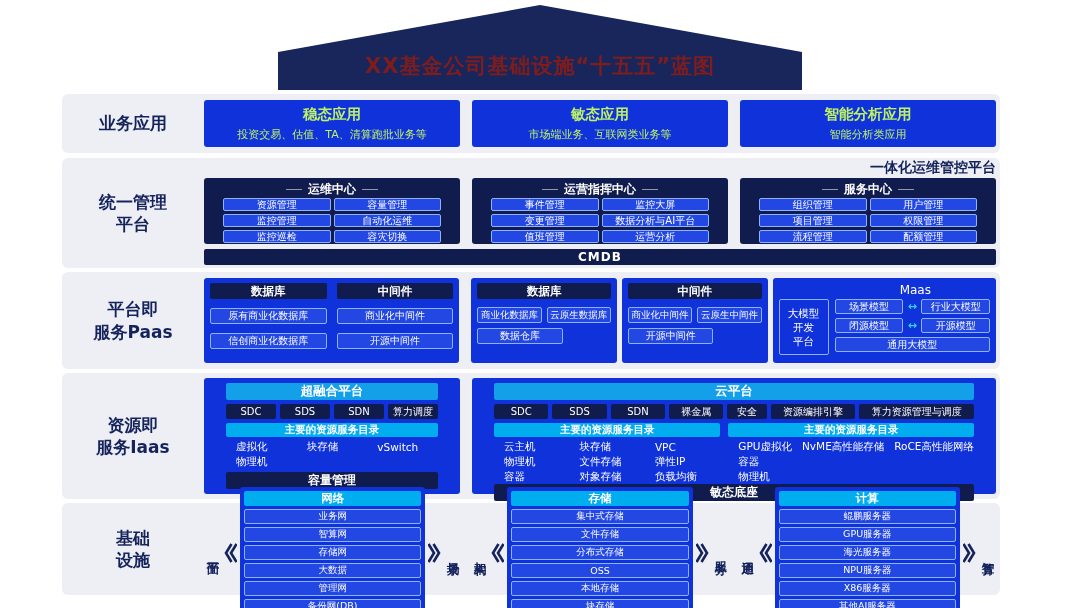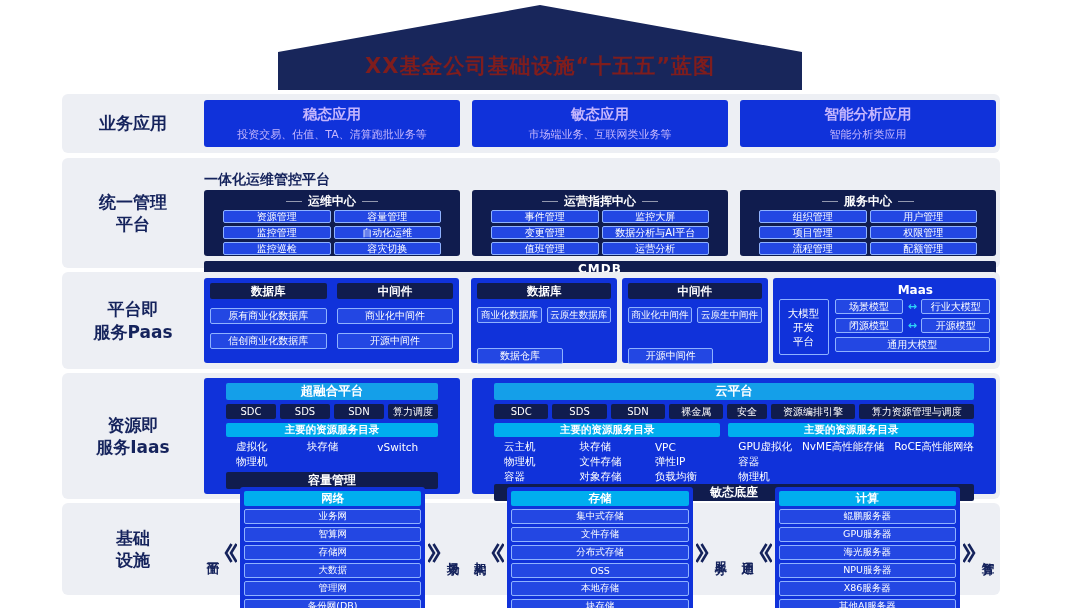--- a/index.html
+++ b/index.html
@@ -24,28 +24,28 @@
 
   
   .row{position:absolute;left:62px;width:938px;background:var(--row-bg);border-radius:6px;}
   .row-label{position:absolute;left:0;top:0;bottom:0;width:142px;display:flex;flex-direction:column;
     align-items:center;justify-content:center;color:var(--navy);font-weight:bold;font-size:17px;line-height:1.3;}
   .row-content{position:absolute;left:142px;top:0;bottom:0;width:792px;}
 
   
   .row1{top:94px;height:59px;}
   .biz-grid{display:flex;gap:12px;padding-top:6px;}
-  .biz-box{flex:1;height:47px;background:var(--blue);border-radius:3px;color:#c4b5fd;display:flex;
+  .biz-box{flex:1;height:47px;background:var(--blue);border-radius:3px;color:#bef264;display:flex;
     flex-direction:column;align-items:center;justify-content:center;gap:3px;}
   .biz-title{font-size:14.5px;font-weight:bold;}
   .biz-sub{font-size:11px;}
 
   
   .row2{top:158px;height:110px;}
-  .mgmt-title{margin-top:13px;height:17px;text-align:left;color:var(--navy);font-weight:bold;font-size:14px;}
+  .mgmt-title{margin-top:1px;height:17px;text-align:right;color:var(--navy);font-weight:bold;font-size:14px;}
   .centers{display:flex;gap:12px;margin-top:2px;}
   .center-panel{flex:1;height:66px;background:var(--panel-navy);border-radius:3px;padding:3px 19px 4px;}
   .center-header{display:flex;align-items:center;justify-content:center;gap:6px;color:#fff;
     font-weight:bold;font-size:12px;height:16px;}
   .hline{width:16px;height:1px;background:rgba(255,255,255,.55);}
   .center-grid{display:grid;grid-template-columns:1fr 1fr;gap:3px;margin-top:1px;}
   .btn{background:var(--btn-blue);border:1px solid var(--btn-border);border-radius:2px;color:#fff;
     font-size:10px;display:flex;align-items:center;justify-content:center;height:13px;
     white-space:nowrap;overflow:hidden;}
   .cmdb-bar{margin-top:5px;height:16px;background:var(--panel-navy);border-radius:2px;color:#fff;
@@ -56,24 +56,24 @@
   .paas-grid{display:flex;padding-top:6px;}
   .paas-panel{background:var(--blue);border-radius:3px;height:85px;padding:5px 6px;}
   .p1{width:256px;margin-right:12px;display:flex;gap:10px;}
   .pcol{flex:1;display:flex;flex-direction:column;}
   .dark-header{height:16px;background:var(--panel-navy);border-radius:2px;color:#fff;font-weight:bold;
     font-size:11.5px;display:flex;align-items:center;justify-content:center;flex:none;}
   .pcol .btn{height:16px;margin-top:9px;}
   .p2,.p3{width:146px;margin-right:5px;}
   .duo{display:flex;gap:5px;margin-top:8px;}
   .duo .btn{flex:1;height:16px;font-size:9.5px;}
-  .solo{margin-top:25px;}
+  .solo{margin-top:5px;}
   .solo .btn{width:64%;height:16px;}
   .maas{width:224px;position:relative;}
-  .maas-title{color:#fff;font-weight:bold;font-size:12px;height:13px;text-align:center;padding-left:62px;}
+  .maas-title{color:#fff;font-weight:normal;font-size:12px;height:13px;text-align:center;padding-left:62px;}
   .maas-body{display:flex;gap:6px;margin-top:3px;}
   .maas-plat{width:50px;height:56px;border:1px solid var(--btn-border);border-radius:2px;color:#fff;
     font-size:10.5px;display:flex;flex-direction:column;align-items:center;justify-content:center;line-height:1.35;}
   .maas-grid{flex:1;display:flex;flex-direction:column;gap:4px;}
   .maas-row{display:flex;align-items:center;gap:3px;}
   .maas-row .btn{flex:1;height:15px;}
   .maas-arrow{color:#2ED4F8;font-size:11px;font-weight:bold;width:12px;text-align:center;flex:none;}
   .maas-general{height:15px;}
 
   

